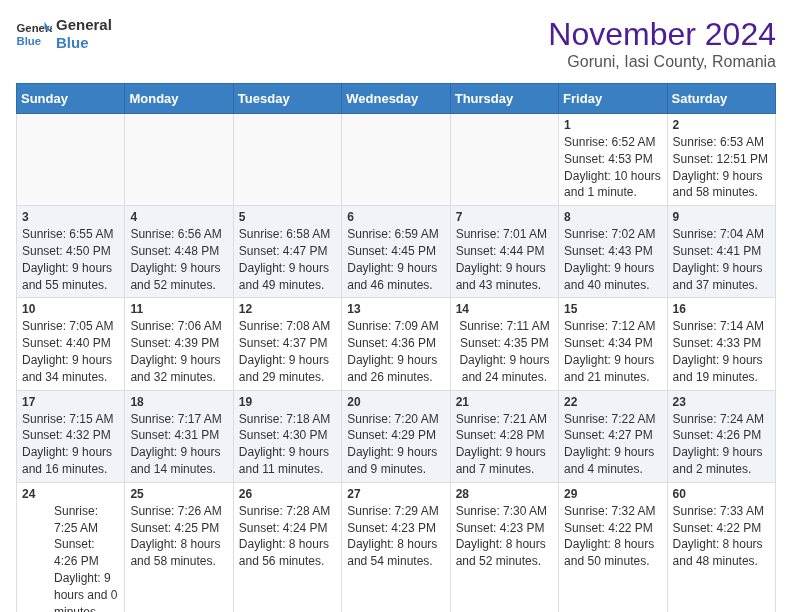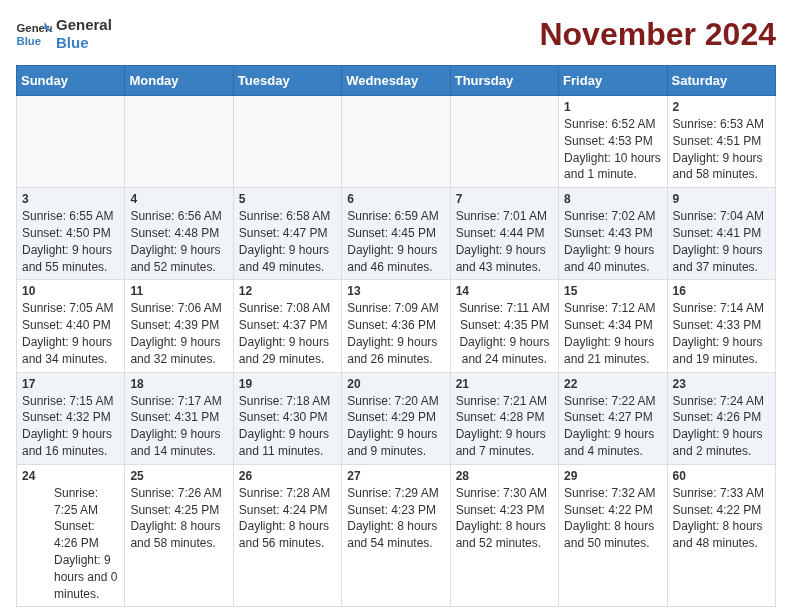--- a/index.html
+++ b/index.html
@@ -23,22 +23,22 @@
     }
     .logo-icon {
       width: 36px;
       height: 28px;
     }
     .title-area {
       text-align: right;
     }
     .main-title {
       font-size: 32px;
-      font-weight: bold;
-      color: #7f1d1d;
+      font-weight: normal;
+      color: #4c1d95;
     }
     .subtitle {
       font-size: 16px;
       color: #555;
     }
     table {
       width: 100%;
       border-collapse: collapse;
       table-layout: fixed;
     }
@@ -90,20 +90,21 @@
       <text x="0" y="28" font-size="13" font-weight="bold" fill="#3a7fc1">Blue</text>
       <polygon points="32,2 40,14 32,10" fill="#3a7fc1"></polygon>
     </svg>
     <div>
       <div style="font-size:15px;font-weight:bold;color:#333;line-height:1.2;">General</div>
       <div style="font-size:15px;font-weight:bold;color:#3a7fc1;line-height:1.2;">Blue</div>
     </div>
   </div>
   <div class="title-area">
     <div class="main-title">November 2024</div>
+    <div class="subtitle">Goruni, Iasi County, Romania</div>
   </div>
 </div>
 
 <table>
   <thead>
     <tr id="header-row">
     <th>Sunday</th>
         <th>Monday</th>
         <th>Tuesday</th>
         <th>Wednesday</th>
@@ -121,21 +122,21 @@
         <td class="empty-cell"></td>
         <td>
           <span class="day-num">1</span>
           <div class="day-info" style="white-space: pre-line;">Sunrise: 6:52 AM
 Sunset: 4:53 PM
 Daylight: 10 hours and 1 minute.</div>
         </td>
         <td>
           <span class="day-num">2</span>
           <div class="day-info" style="white-space: pre-line;">Sunrise: 6:53 AM
-Sunset: 4:51 PM
+Sunset: 12:51 PM
 Daylight: 9 hours and 58 minutes.</div>
         </td>
       </tr>
       <tr>
         <td>
           <span class="day-num">3</span>
           <div class="day-info" style="white-space: pre-line;">Sunrise: 6:55 AM
 Sunset: 4:50 PM
 Daylight: 9 hours and 55 minutes.</div>
         </td>

